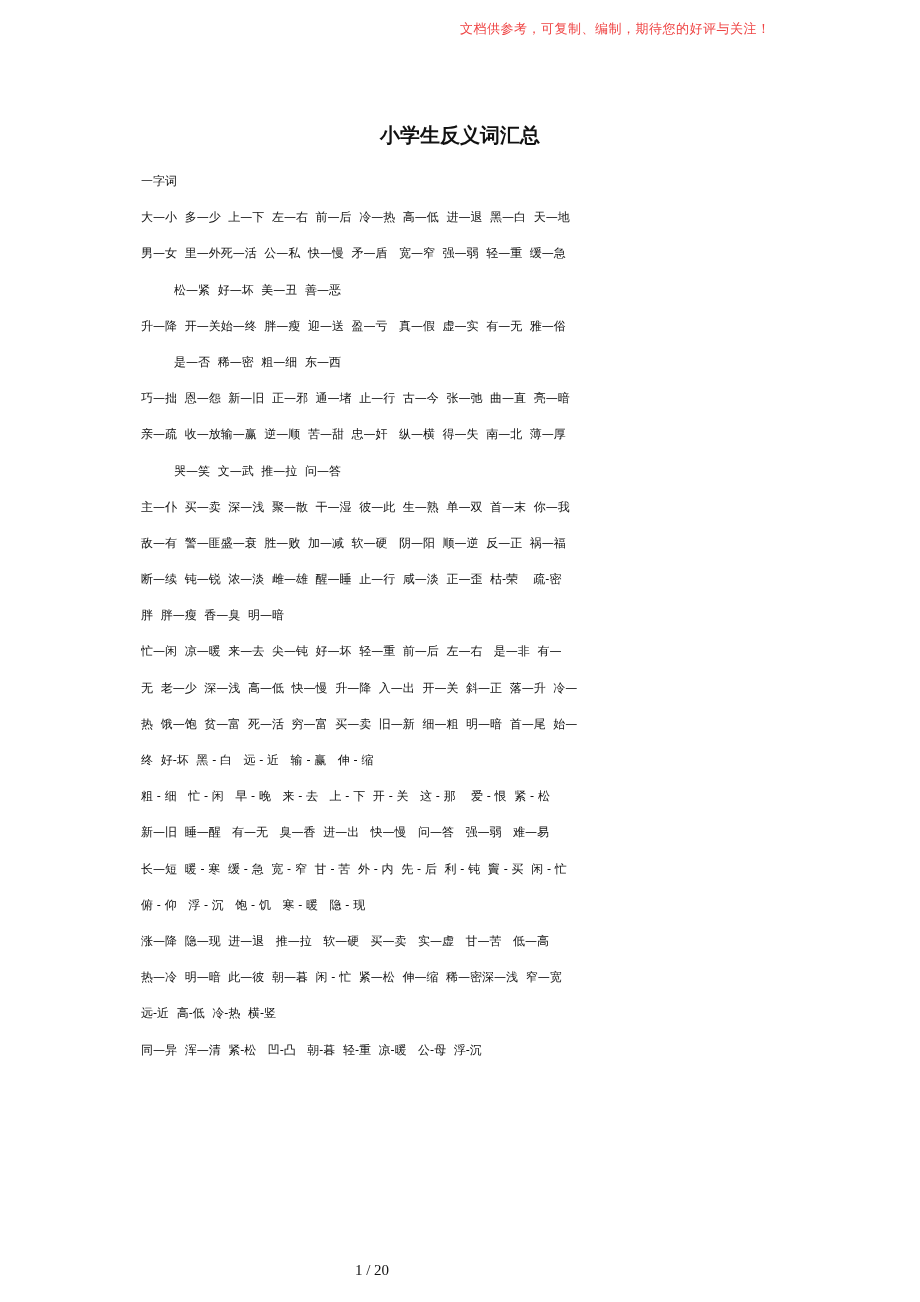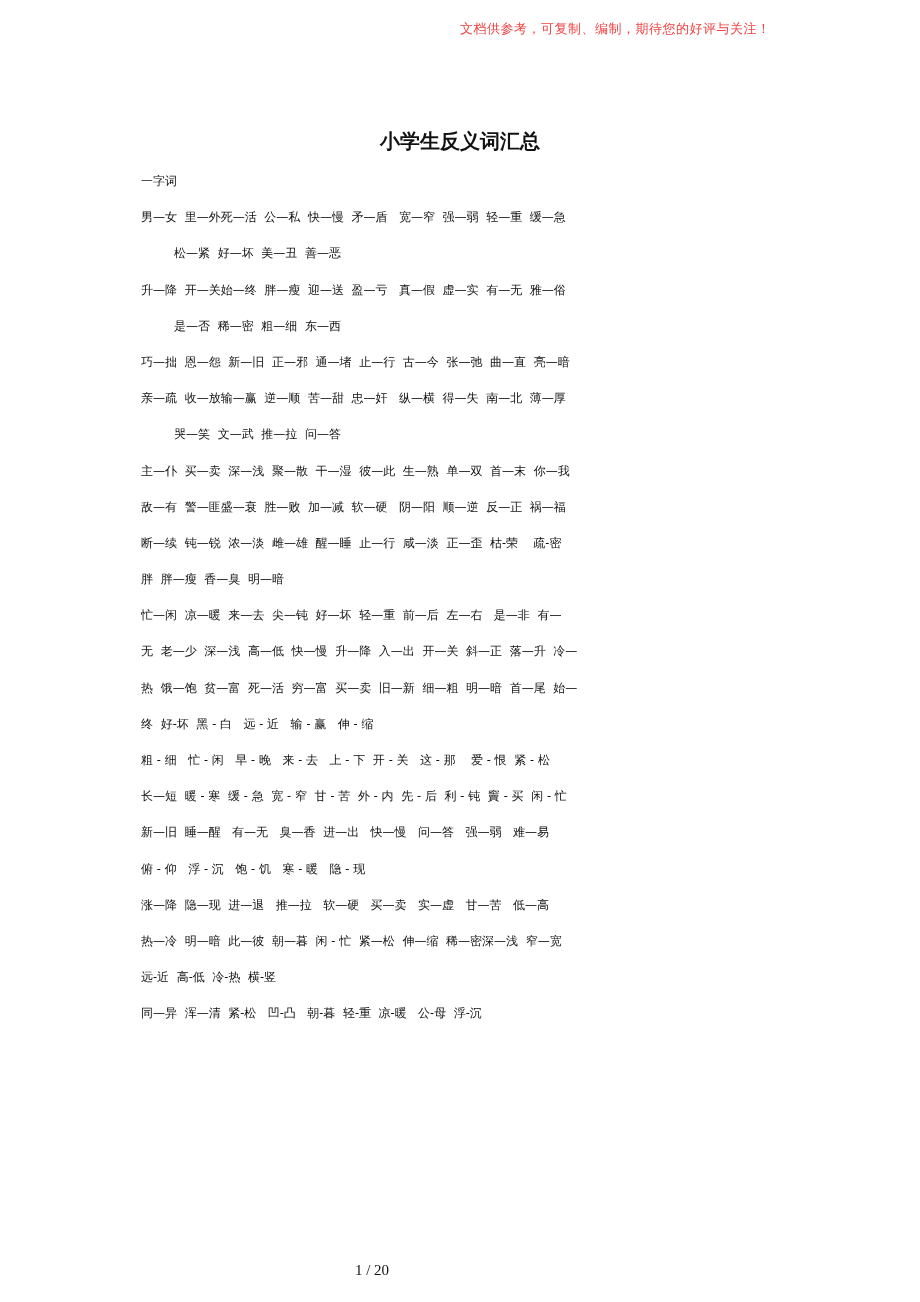--- a/index.html
+++ b/index.html
@@ -1,55 +1,56 @@
 <!DOCTYPE html>
 <html><head>
 <meta charset="utf-8">
 <style>
   html, body { margin: 0; padding: 0; background: #ffffff; }
   body { width: 920px; height: 1302px; position: relative; overflow: hidden;
          font-family: "DejaVu Serif", "Liberation Serif", serif; color: #111; }
   .watermark { position: absolute; top: 20px; left: 460px; width: 320px;
                font-size: 13px; color: #ef4444; letter-spacing: 0.5px; white-space: nowrap; }
-  .title { position: absolute; top: 128px; left: 0; width: 920px; text-align: center;
+  .title { position: absolute; top: 122px; left: 0; width: 920px; text-align: center;
            font-size: 20px; font-weight: bold; color: #111; }
   .content { position: absolute; top: 163px; left: 141px; width: 650px; }
   .line { height: 36.2px; line-height: 36.2px; font-size: 12px; white-space: pre; overflow: hidden; }
   .line.indent { padding-left: 33px; }
   .page-num { position: absolute; top: 1262px; left: 0; width: 744px; text-align: center;
               font-family: "Liberation Serif", serif; font-size: 15px; color: #111; }
 </style>
 </head>
 <body>
 
 <div class="watermark">文档供参考，可复制、编制，期待您的好评与关注！</div>
 
 <div class="title">小学生反义词汇总</div>
 
 <div class="content">
   <div class="line">一字词</div>
   <div id="lines">
+      <div class="line">大—小  多—少  上—下  左—右  前—后  冷—热  高—低  进—退  黑—白  天—地</div>
       <div class="line">男—女  里—外死—活  公—私  快—慢  矛—盾   宽—窄  强—弱  轻—重  缓—急</div>
       <div class="line indent">松—紧  好—坏  美—丑  善—恶</div>
       <div class="line">升—降  开—关始—终  胖—瘦  迎—送  盈—亏   真—假  虚—实  有—无  雅—俗</div>
       <div class="line indent">是—否  稀—密  粗—细  东—西</div>
       <div class="line">巧—拙  恩—怨  新—旧  正—邪  通—堵  止—行  古—今  张—弛  曲—直  亮—暗</div>
       <div class="line">亲—疏  收—放输—赢  逆—顺  苦—甜  忠—奸   纵—横  得—失  南—北  薄—厚</div>
       <div class="line indent">哭—笑  文—武  推—拉  问—答</div>
       <div class="line">主—仆  买—卖  深—浅  聚—散  干—湿  彼—此  生—熟  单—双  首—末  你—我</div>
       <div class="line">敌—有  警—匪盛—衰  胜—败  加—减  软—硬   阴—阳  顺—逆  反—正  祸—福</div>
       <div class="line">断—续  钝—锐  浓—淡  雌—雄  醒—睡  止—行  咸—淡  正—歪  枯-荣    疏-密</div>
       <div class="line">胖  胖—瘦  香—臭  明—暗</div>
       <div class="line">忙—闲  凉—暖  来—去  尖—钝  好—坏  轻—重  前—后  左—右   是—非  有—</div>
       <div class="line">无  老—少  深—浅  高—低  快—慢  升—降  入—出  开—关  斜—正  落—升  冷—</div>
       <div class="line">热  饿—饱  贫—富  死—活  穷—富  买—卖  旧—新  细—粗  明—暗  首—尾  始—</div>
       <div class="line">终  好-坏  黑 - 白   远 - 近   输 - 赢   伸 - 缩</div>
       <div class="line">粗 - 细   忙 - 闲   早 - 晚   来 - 去   上 - 下  开 - 关   这 - 那    爱 - 恨  紧 - 松</div>
+      <div class="line">新—旧  睡—醒   有—无   臭—香  进—出   快—慢   问—答   强—弱   难—易</div>
       <div class="line">长—短  暖 - 寒  缓 - 急  宽 - 窄  甘 - 苦  外 - 内  先 - 后  利 - 钝  竇 - 买  闲 - 忙</div>
-      <div class="line">新—旧  睡—醒   有—无   臭—香  进—出   快—慢   问—答   强—弱   难—易</div>
       <div class="line">俯 - 仰   浮 - 沉   饱 - 饥   寒 - 暖   隐 - 现</div>
       <div class="line">涨—降  隐—现  进—退   推—拉   软—硬   买—卖   实—虚   甘—苦   低—高</div>
       <div class="line">热—冷  明—暗  此—彼  朝—暮  闲 - 忙  紧—松  伸—缩  稀—密深—浅  窄—宽</div>
       <div class="line">远-近  高-低  冷-热  横-竖</div>
       <div class="line">同—异  浑—清  紧-松   凹-凸   朝-暮  轻-重  凉-暖   公-母  浮-沉</div>
     </div>
 </div>
 
 <div class="page-num">1  / 20</div>
 

